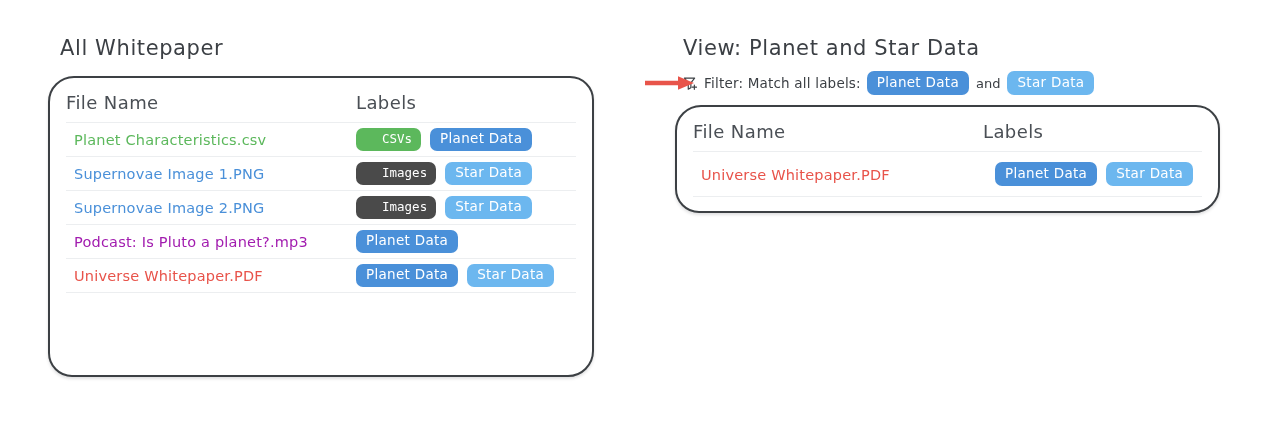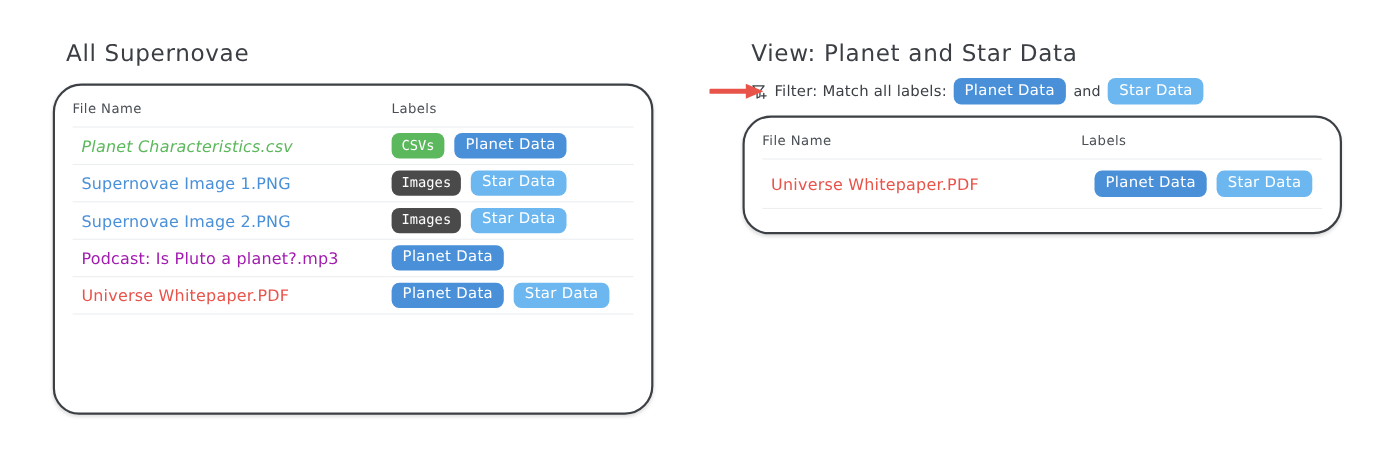--- a/index.html
+++ b/index.html
@@ -76,21 +76,21 @@
   #card-right { height:  92px; padding: 12px 16px 0 16px; }
 
   
   table.file-table {
     width: 100%;
     border-collapse: collapse;
     table-layout: fixed;
   }
   table.file-table th {
     font-weight: 400;
-    font-size: 12px;
+    font-size: 18px;
     color: #4a4f55;
     letter-spacing: .4px;
     padding: 2px 0 9px 0;
     border-bottom: 1.4px solid #eceef0;
     text-align: left;
   }
   th.col-name   { padding-left: 48px; }
   th.col-labels { text-align: center; }
 
   #card-left  .col-name   { width: 290px; }
@@ -132,44 +132,44 @@
     font-size: 13.5px;
     letter-spacing: .3px;
     padding: 3.5px 10px 4.5px 10px;
     white-space: nowrap;
     line-height: 1.15;
   }
   .chip.mono {
     font-family: "DejaVu Sans Mono", monospace;
     font-size: 12.5px;
     letter-spacing: 0;
-    padding: 4px 9px 5px 9px;
+    padding: 4px 9px 5px 26px;
   }
 
   
   tr.spacer-row td { border-bottom: none; height: 20px; }
 </style>
 </head>
 <body>
 
 <div class="panel" id="panel-left">
 
-  <h2 class="panel-title">All Supernovae</h2>
+  <h2 class="panel-title">All Whitepaper</h2>
 
   <div class="card" id="card-left">
     <table class="file-table">
       <thead>
         <tr>
           <th class="col-name">File Name</th>
           <th class="col-labels">Labels</th>
         </tr>
       </thead>
       <tbody id="left-rows">
           <tr>
-            <td><span class="file-name" style="color: rgb(92, 184, 92); font-style: italic;">Planet Characteristics.csv</span></td>
+            <td><span class="file-name" style="color: rgb(92, 184, 92);">Planet Characteristics.csv</span></td>
             <td class="labels-cell">
               <div class="chips">
                 <span class="chip mono" style="background: rgb(92, 184, 92);">CSVs</span>
                 <span class="chip" style="background: rgb(74, 144, 217);">Planet Data</span>
               </div>
             </td>
           </tr>
           <tr>
             <td><span class="file-name" style="color: rgb(74, 144, 217); margin-top: 40px;">Supernovae Image 1.PNG</span></td>
             <td class="labels-cell">

